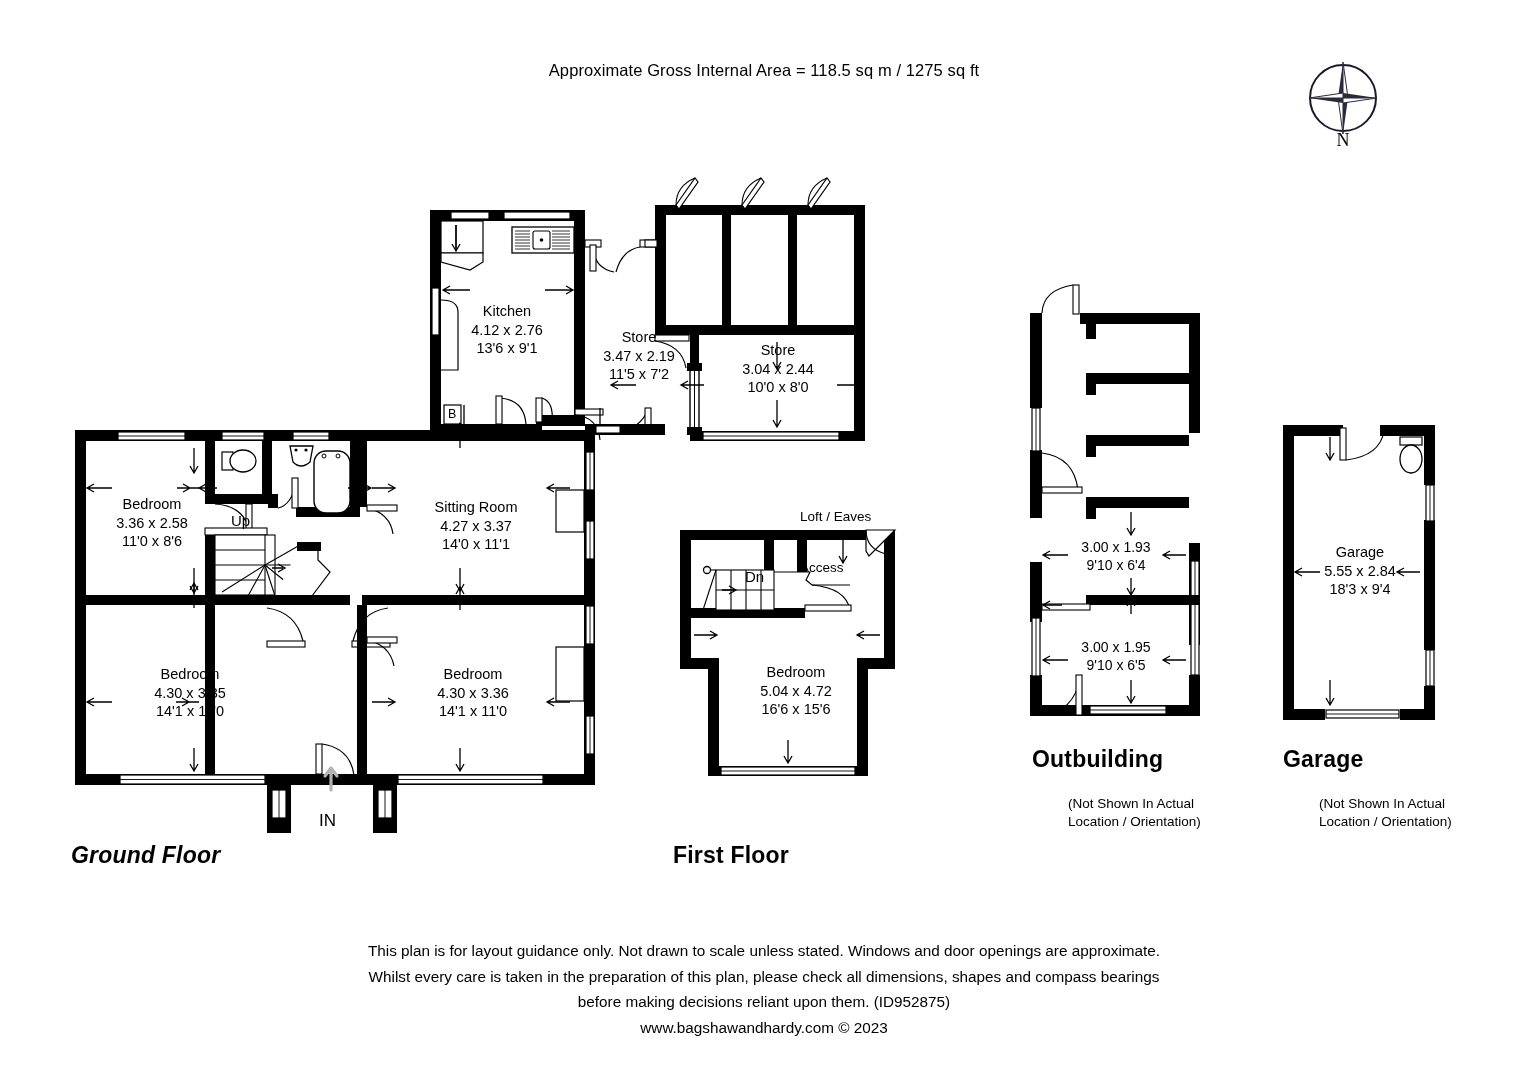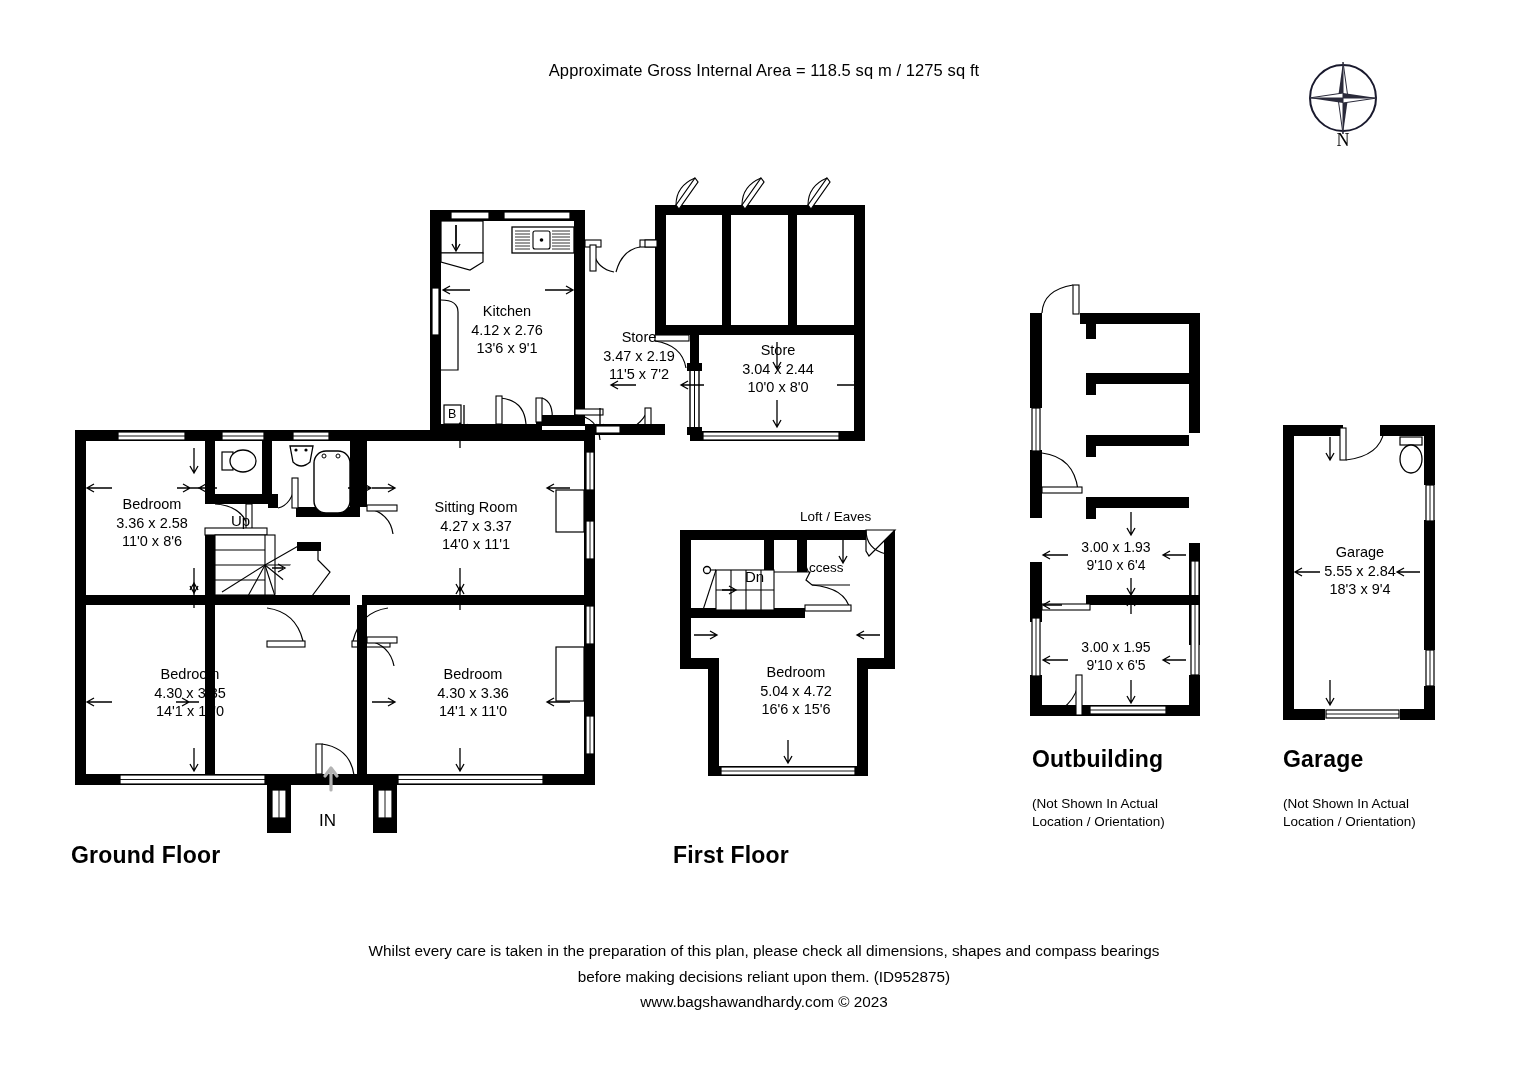--- a/index.html
+++ b/index.html
@@ -18,21 +18,21 @@
   .compass{position:absolute;left:1303px;top:58px;width:80px;height:100px;}
   .compass .lbl{
     position:absolute;left:0;top:72px;width:80px;text-align:center;
     font-size:18px;font-family:"Liberation Serif","DejaVu Serif",serif;
   }
   
   .floorcap{
     position:absolute;font-size:23px;font-weight:bold;letter-spacing:.2px;
   }
   .sublbl{position:absolute;font-size:13.5px;line-height:17.5px;}
-  .sublbl div{white-space:pre;}
+  .sublbl div{white-space:pre;margin-left:36px;}
   
   .room{position:absolute;text-align:center;font-size:14.5px;line-height:18.5px;white-space:nowrap;}
   .room .nm{font-size:14.5px;}
   .room.sm{font-size:14px;line-height:18px;}
   .tiny{position:absolute;font-size:13px;}
   .tinyc{position:absolute;text-align:center;font-size:13.5px;line-height:17px;white-space:pre;}
   
   .disc{
     position:absolute;left:0;top:938px;width:1528px;text-align:center;
     font-size:15.3px;line-height:25.5px;
@@ -526,31 +526,32 @@
   <div>3.00 x 1.95</div>
   <div>9'10 x 6'5</div>
 </div>
 
 <div class="room" style="left:1272px;top:543px;width:176px;">
   <div class="nm">Garage</div>
   <div>5.55 x 2.84</div>
   <div>18'3 x 9'4</div>
 </div>
 
-<div class="floorcap" style="left:71px;top:842px;">Ground Floor</div>
+<div class="floorcap" style="left:71px;top:842px;font-style:italic;">Ground Floor</div>
 <div class="floorcap" style="left:673px;top:842px;">First Floor</div>
 <div class="floorcap" style="left:1032px;top:746px;">Outbuilding</div>
 <div class="floorcap" style="left:1283px;top:746px;">Garage</div>
 
 <div class="sublbl" style="left:1032px;top:795px;">
   <div>(Not Shown In Actual</div>
   <div>Location / Orientation)</div>
 </div>
 <div class="sublbl" style="left:1283px;top:795px;">
   <div>(Not Shown In Actual</div>
   <div>Location / Orientation)</div>
 </div>
 
 <div class="disc">
+  <div>This plan is for layout guidance only. Not drawn to scale unless stated. Windows and door openings are approximate.</div>
   <div>Whilst every care is taken in the preparation of this plan, please check all dimensions, shapes and compass bearings</div>
   <div>before making decisions reliant upon them. (ID952875)</div>
   <div>www.bagshawandhardy.com © 2023</div>
 </div>
 
 </body></html>

